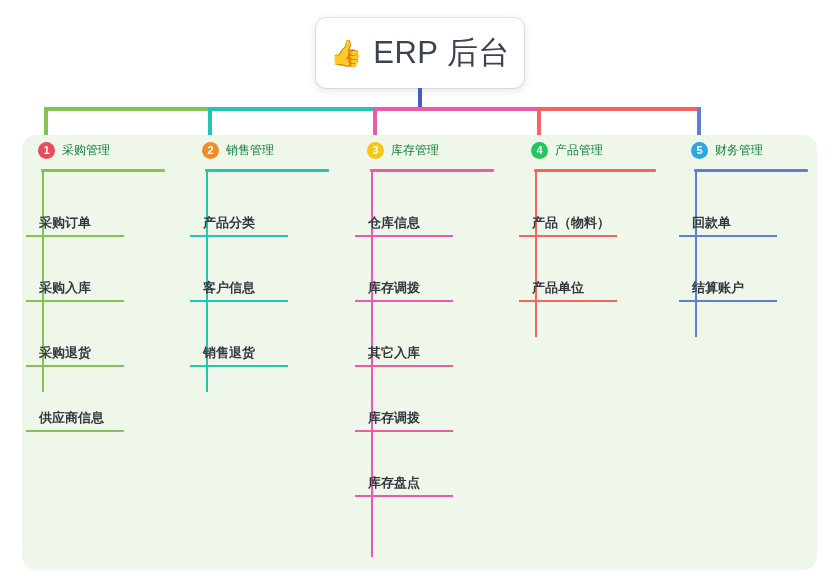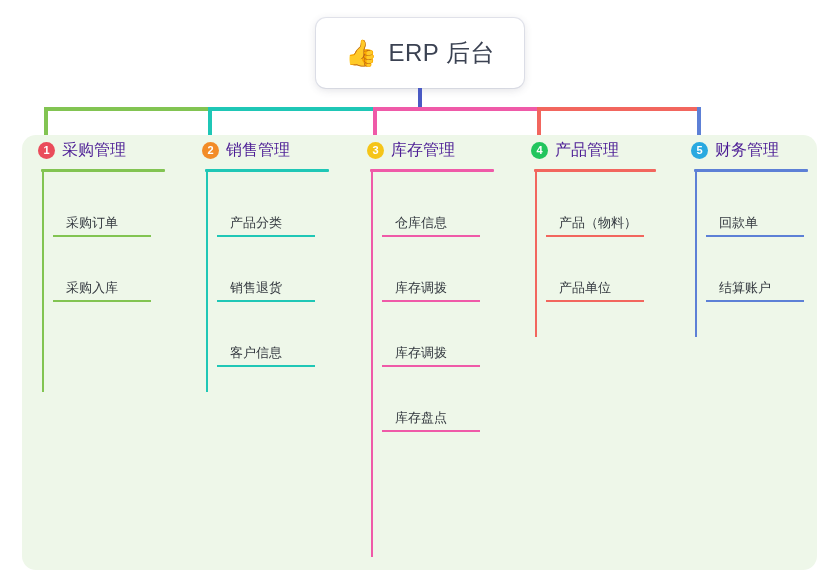--- a/index.html
+++ b/index.html
@@ -17,21 +17,21 @@
     left: 316px; top: 18px;
     width: 208px; height: 70px;
     background: #ffffff;
     border-radius: 10px;
     box-shadow: 0 2px 9px rgba(60,64,90,0.16), 0 0 0 1px rgba(230,232,240,0.9);
     display: flex; align-items: center; justify-content: center;
     gap: 11px;
   }
   .root-emoji { font-size: 26px; line-height: 1; }
   .root-title {
-    font-size: 24px; color: #3b4252; letter-spacing: .5px; white-space: nowrap;
+    font-size: 31px; color: #3b4252; letter-spacing: .5px; white-space: nowrap;
   }
 
   
   .conn { position: absolute; }
 
   
   .panel {
     position: absolute;
     left: 22px; top: 135px;
     width: 795px; height: 435px;
@@ -43,32 +43,32 @@
   .col { position: absolute; top: 0; }
   .col-head {
     display: flex; align-items: center; gap: 7px;
     height: 30px; padding-left: 16px;
   }
   .badge {
     width: 17px; height: 17px; border-radius: 50%;
     color: #fff; font-size: 11px; line-height: 17px;
     text-align: center; font-weight: 600; flex: 0 0 auto;
   }
-  .col-title { font-size: 16px; color: #4c1d95; white-space: nowrap; }
+  .col-title { font-size: 12px; color: #15803d; white-space: nowrap; }
   .head-rule { height: 3px; border-radius: 1px; margin-top: 4px; }
 
   .branch { position: relative; }
   .spine {
     position: absolute; left: 20px; top: 0; width: 2px;
   }
   .leaf {
     position: relative;
     height: 65px;
-    margin-left: 31px;
-    display: flex; align-items: flex-end;
+    margin-left: 4px;
+    display: flex; align-items: flex-end; font-weight: bold;
   }
   .leaf-text {
     font-size: 13px; color: #33383f;
     padding: 0 6px 5px 13px; white-space: nowrap;
   }
   .leaf-rule {
     position: absolute; left: 0; bottom: 0; height: 2px;
   }
 </style>
 </head>
@@ -106,61 +106,73 @@
           <div class="branch">
             <div class="spine" style="background: rgb(130, 196, 82); height: 220px;"></div>
             <div class="leaf">
               <span class="leaf-text">采购订单</span>
               <div class="leaf-rule" style="background: rgb(130, 196, 82); width: 98px;"></div>
             </div>
             <div class="leaf">
               <span class="leaf-text">采购入库</span>
               <div class="leaf-rule" style="background: rgb(130, 196, 82); width: 98px;"></div>
             </div>
+            <div class="leaf">
+              <span class="leaf-text">采购退货</span>
+              <div class="leaf-rule" style="background: rgb(130, 196, 82); width: 98px;"></div>
+            </div>
+            <div class="leaf">
+              <span class="leaf-text">供应商信息</span>
+              <div class="leaf-rule" style="background: rgb(130, 196, 82); width: 98px;"></div>
+            </div>
           </div>
         </div>
         <div class="col" style="left: 164px; width: 160px;">
           <div class="col-head">
             <span class="badge" style="background: rgb(242, 140, 40);">2</span>
             <span class="col-title">销售管理</span>
           </div>
           <div class="head-rule" style="background: rgb(31, 199, 182); width: 124px; margin-left: 19px;"></div>
           <div class="branch">
             <div class="spine" style="background: rgb(31, 199, 182); height: 220px;"></div>
             <div class="leaf">
               <span class="leaf-text">产品分类</span>
               <div class="leaf-rule" style="background: rgb(31, 199, 182); width: 98px;"></div>
             </div>
             <div class="leaf">
+              <span class="leaf-text">客户信息</span>
+              <div class="leaf-rule" style="background: rgb(31, 199, 182); width: 98px;"></div>
+            </div>
+            <div class="leaf">
               <span class="leaf-text">销售退货</span>
               <div class="leaf-rule" style="background: rgb(31, 199, 182); width: 98px;"></div>
             </div>
-            <div class="leaf">
-              <span class="leaf-text">客户信息</span>
-              <div class="leaf-rule" style="background: rgb(31, 199, 182); width: 98px;"></div>
-            </div>
           </div>
         </div>
         <div class="col" style="left: 329px; width: 160px;">
           <div class="col-head">
             <span class="badge" style="background: rgb(245, 197, 24);">3</span>
             <span class="col-title">库存管理</span>
           </div>
           <div class="head-rule" style="background: rgb(239, 90, 168); width: 124px; margin-left: 19px;"></div>
           <div class="branch">
             <div class="spine" style="background: rgb(239, 90, 168); height: 385px;"></div>
             <div class="leaf">
               <span class="leaf-text">仓库信息</span>
               <div class="leaf-rule" style="background: rgb(239, 90, 168); width: 98px;"></div>
             </div>
             <div class="leaf">
               <span class="leaf-text">库存调拨</span>
               <div class="leaf-rule" style="background: rgb(239, 90, 168); width: 98px;"></div>
             </div>
             <div class="leaf">
+              <span class="leaf-text">其它入库</span>
+              <div class="leaf-rule" style="background: rgb(239, 90, 168); width: 98px;"></div>
+            </div>
+            <div class="leaf">
               <span class="leaf-text">库存调拨</span>
               <div class="leaf-rule" style="background: rgb(239, 90, 168); width: 98px;"></div>
             </div>
             <div class="leaf">
               <span class="leaf-text">库存盘点</span>
               <div class="leaf-rule" style="background: rgb(239, 90, 168); width: 98px;"></div>
             </div>
           </div>
         </div>
         <div class="col" style="left: 493px; width: 158px;">

